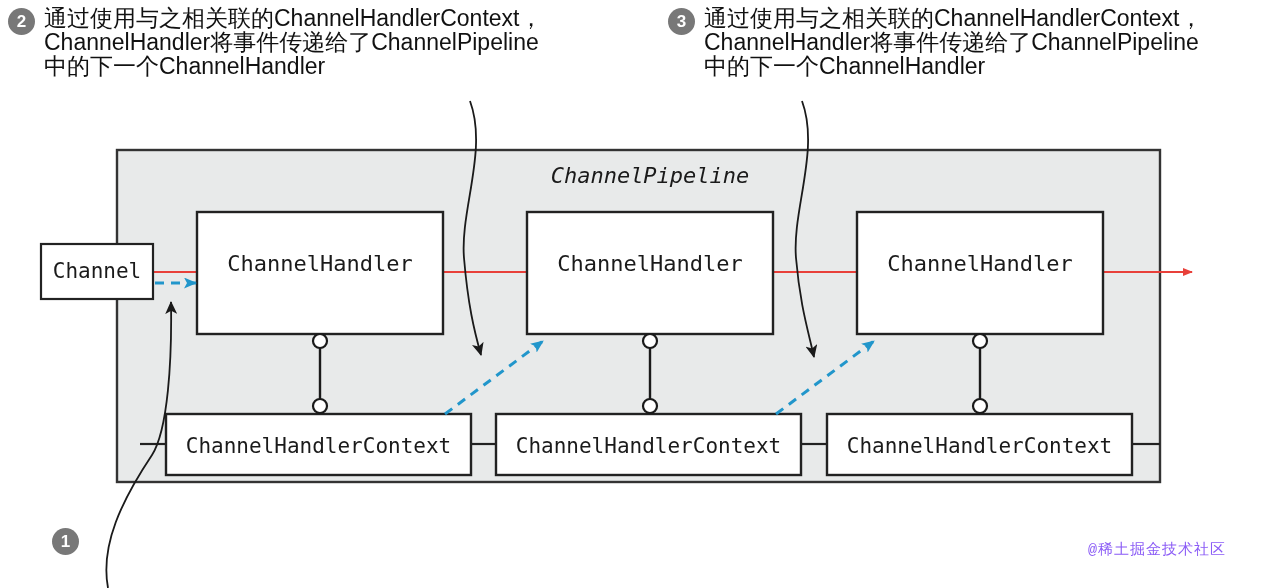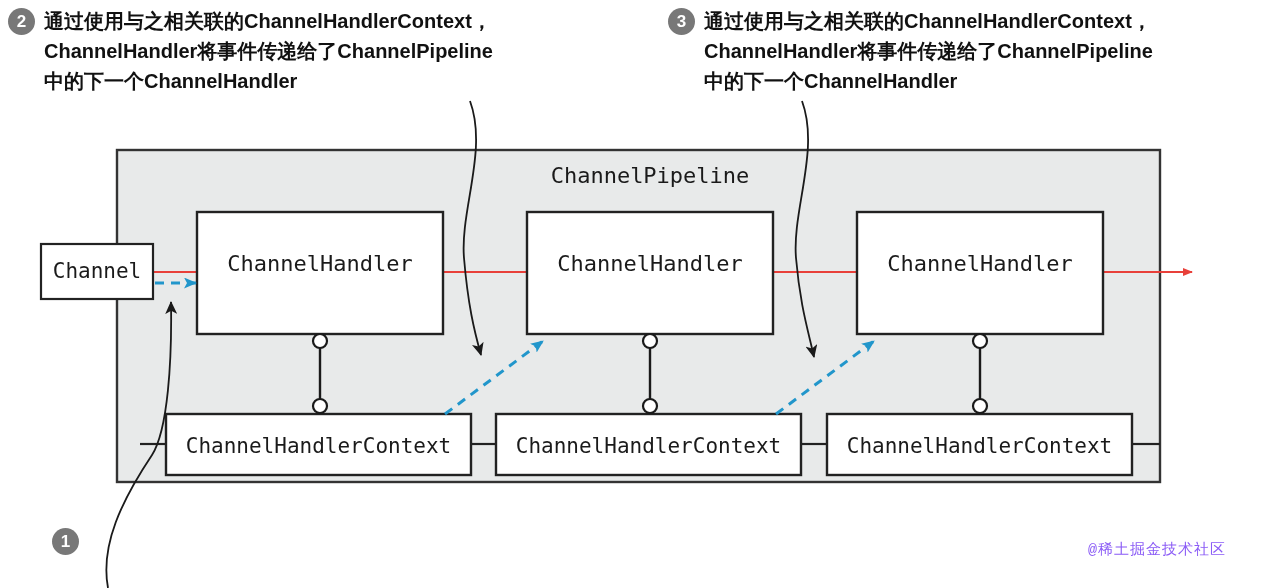--- a/index.html
+++ b/index.html
@@ -43,46 +43,45 @@
     background: #787878;
     color: #ffffff;
     font-size: 17px;
     font-weight: 700;
     line-height: 27px;
     text-align: center;
     font-family: "Liberation Sans", sans-serif;
     margin-top: 2px;
   }
   .annot-text {
-    font-size: 20px;
-    line-height: 30px;
+    font-size: 23px;
+    line-height: 24px;
     color: #111111;
     white-space: pre-line;
     letter-spacing: 0px;
-    font-weight: bold;
   }
 
   #annot-2 { left: 8px;   top: 6px;  width: 640px; }
   #annot-3 { left: 668px; top: 6px;  width: 610px; }
   #annot-1 { left: 52px;  top: 526px; width: 470px; }
 
   
   .boxlabel {
     position: absolute;
     font-family: "DejaVu Sans Mono", "Liberation Mono", monospace;
     color: #1a1a1a;
     text-align: center;
     white-space: nowrap;
     display: flex;
     align-items: center;
     justify-content: center;
   }
   .pipeline-title {
     font-size: 22px;
-    left: 490px; top: 160px; width: 320px; height: 30px;
+    left: 490px; top: 160px; width: 320px; height: 30px; font-style: italic;
   }
   .channel-label  { font-size: 21px; left: 41px;  top: 244px; width: 112px; height: 53px; }
   .handler-label  { font-size: 22px; height: 102px; }
   #handler-label-1 { left: 197px; top: 212px; width: 246px; }
   #handler-label-2 { left: 527px; top: 212px; width: 246px; }
   #handler-label-3 { left: 857px; top: 212px; width: 246px; }
   .ctx-label      { font-size: 21px; height: 64px; text-align: right; }
   #ctx-label-1 { left: 166px; top: 414px; width: 305px; }
   #ctx-label-2 { left: 496px; top: 414px; width: 305px; }
   #ctx-label-3 { left: 827px; top: 414px; width: 305px; }

